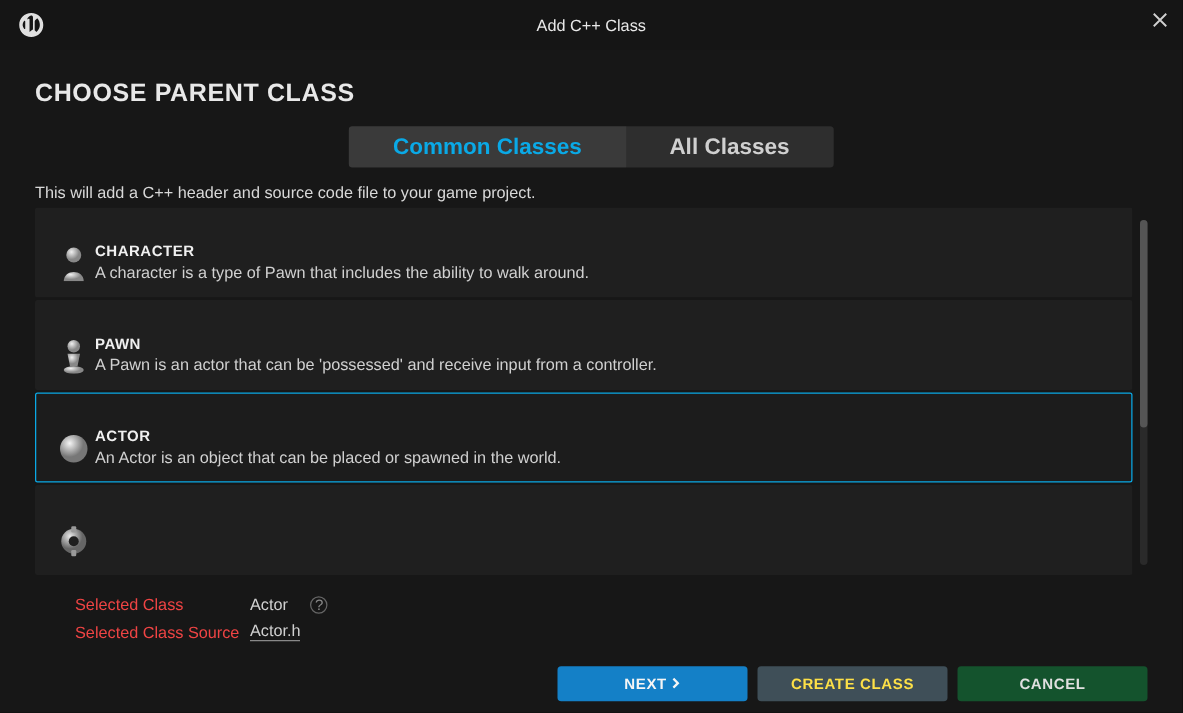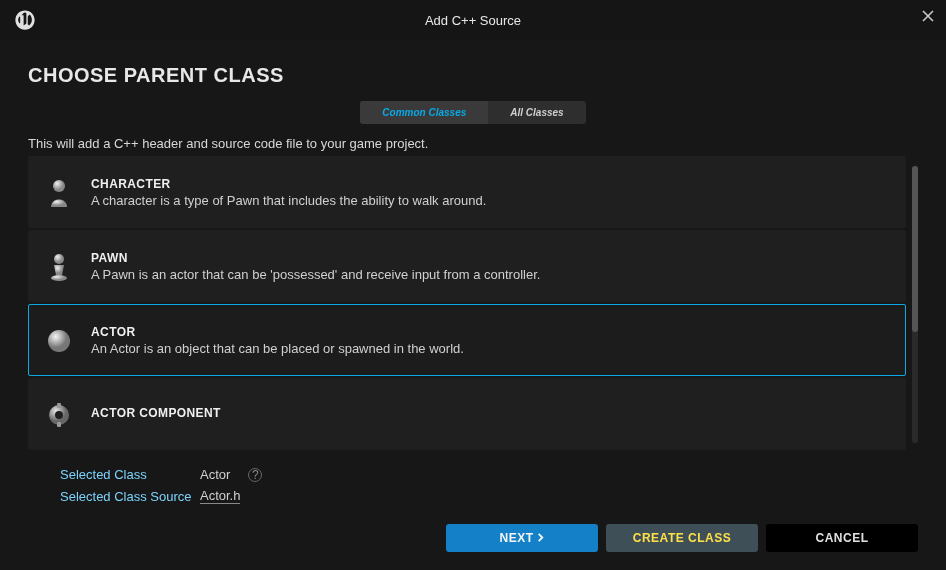--- a/index.html
+++ b/index.html
@@ -64,26 +64,25 @@
       justify-content: center;
       margin-bottom: 12px;
     }
     .tab-group {
       display: inline-flex;
       background: #2e2e2e;
       border-radius: 3px;
       overflow: hidden;
     }
     .tab {
-      padding: 6px 22px;
+      padding: 6px 35px;
       cursor: pointer;
-      font-size: 10px;
+      font-size: 18px;
       font-weight: 600;
       color: #d0d0d0;
-      font-style: italic;
     }
     .tab.active {
       color: #0aa9e6;
       background: #3a3a3a;
     }
     .description {
       color: #d8d8d8;
       font-size: 13px;
       margin-bottom: 5px;
     }
@@ -95,22 +94,22 @@
     .list {
       flex: 1;
       display: flex;
       flex-direction: column;
       gap: 0;
     }
     .list-item {
       background: #1f1f1f;
       padding: 12px 16px;
       display: flex;
-      align-items: center;
-      gap: 18px;
+      align-items: flex-end;
+      gap: 3px;
       cursor: pointer;
       border: 1px solid transparent;
       border-radius: 2px;
       margin-bottom: 2px;
       min-height: 72px;
     }
     .list-item.selected {
       border: 1px solid #0aa9e6;
       background: #1c1c1c;
     }
@@ -158,21 +157,21 @@
       padding: 14px 0 14px 32px;
     }
     .info-row {
       display: flex;
       align-items: center;
       margin-bottom: 6px;
       font-size: 13px;
     }
     .info-label {
       width: 140px;
-      color: #7dd3fc;
+      color: #ef4444;
     }
     .info-value {
       color: #d0d0d0;
     }
     .info-value.underline {
       border-bottom: 1px solid #888;
     }
     .help-icon {
       margin-left: 18px;
       color: #888;
@@ -208,37 +207,37 @@
     .btn-primary {
       background: #1480c7;
       color: #f5f5f5;
     }
     .btn-disabled {
       background: #3f4f58;
       color: #fde047;
       cursor: default;
     }
     .btn-secondary {
-      background: #000000;
+      background: #14532d;
       color: #e0e0e0;
     }
     .btn .chev {
       margin-left: 2px;
     }
   </style>
 </head>
 <body>
 
 <div class="titlebar">
   <div class="logo">
     <svg width="22" height="22" viewBox="0 0 32 32">
       <path d="M16 2 C8 2 2 8 2 16 C2 24 8 30 16 30 C24 30 30 24 30 16 C30 8 24 2 16 2 Z M16 5 C17 5 18 5.5 18 7 L18 20 C18 21 17.5 22 16.5 22 L14 24 L14 10 C14 8 12 9 11 10 C12 6.5 15 5 16 5 Z M23 8 C25 10 26 13 26 16 C26 19 24.5 22 22 24 L20 22 L20 12 C20 10 22 9 23 8 Z M8 11 C8 11 9 10.5 9 12 L9 20 C9 21 8 21 7.5 20 C6.5 18.5 6 17 6 16 C6 14 7 12 8 11 Z" fill="#e0e0e0"></path>
     </svg>
   </div>
-  <div class="dialog-title">Add C++ Source</div>
+  <div class="dialog-title">Add C++ Class</div>
   <div class="close-btn">
     <svg width="12" height="12" viewBox="0 0 12 12">
         <path d="M1 1 L11 11 M11 1 L1 11" stroke="#d0d0d0" stroke-width="1.5"></path>
       </svg>
   </div>
 </div>
 
 <div class="content">
   <div class="page-title">CHOOSE PARENT CLASS</div>
 
@@ -320,21 +319,20 @@
                   <stop offset="100%" stop-color="#666"></stop>
                 </radialGradient>
               </defs>
             <circle cx="13" cy="13" r="10" fill="url(#g4)"></circle>
             <circle cx="13" cy="13" r="4" fill="#1f1f1f"></circle>
             <rect x="11" y="1" width="4" height="5" fill="#999" rx="1"></rect>
             <rect x="11" y="20" width="4" height="5" fill="#999" rx="1"></rect>
           </svg>
         </div>
         <div class="item-text">
-          <div class="item-title">ACTOR COMPONENT</div>
         </div>
       </div>
 
     </div>
     <div class="scrollbar">
       <div class="scrollbar-thumb"></div>
     </div>
   </div>
 
   <div class="info-section">

